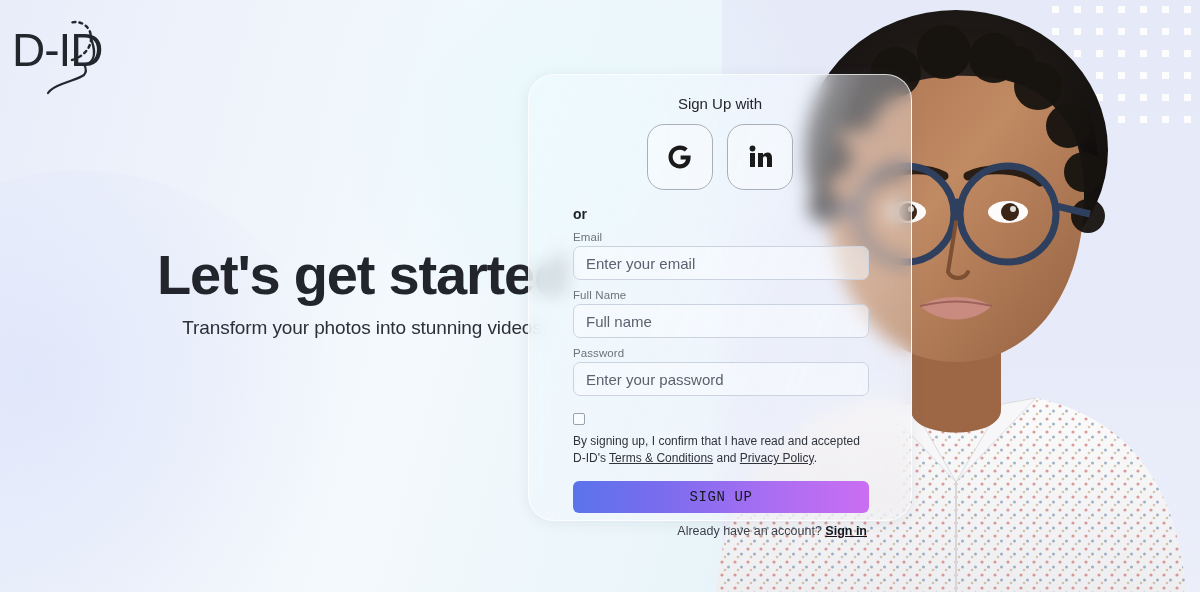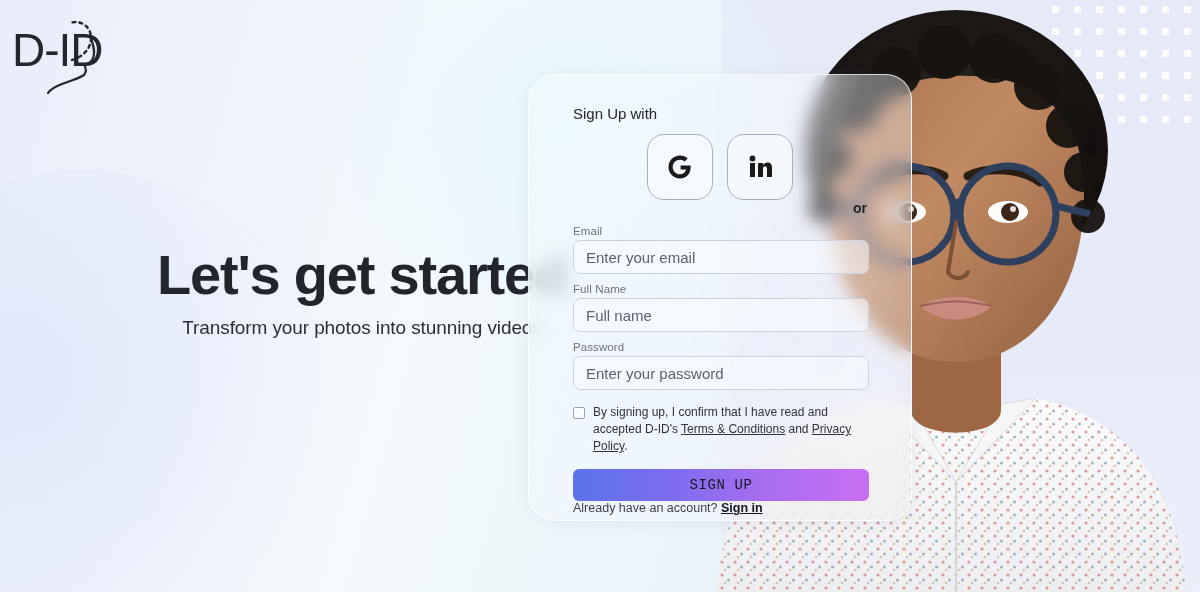--- a/index.html
+++ b/index.html
@@ -80,74 +80,74 @@
     position:absolute; left:528px; top:74px; width:384px; height:447px;
     border-radius:26px;
     background:linear-gradient(110deg, rgba(238,250,253,.80) 0%, rgba(240,246,253,.72) 48%, rgba(243,244,252,.42) 62%, rgba(250,250,253,.24) 100%);
     border:1px solid rgba(255,255,255,.75);
     box-shadow:0 2px 14px rgba(110,120,160,.12);
     backdrop-filter:blur(9px);
     -webkit-backdrop-filter:blur(9px);
     padding:20px 44px 0 44px;
   }
   .signup-with {
-    text-align:left; font-size:15px; color:#24262c; margin-top:10px;
+    text-align:center; font-size:15px; color:#24262c; 
   }
   .social-row {
     display:flex; justify-content:center; gap:14px; margin-top:12px;
   }
   .social-btn {
     width:66px; height:66px; border-radius:17px;
     border:1px solid #a9aeb8;
     background:rgba(250,251,253,.55);
     display:flex; align-items:center; justify-content:center;
     cursor:pointer;
   }
   .social-btn svg { display:block; }
   .or {
-    text-align:right; font-size:14px; font-weight:700; color:#1f2127; 
+    text-align:left; font-size:14px; font-weight:700; color:#1f2127; margin-top:16px;
   }
   .field { margin-top:9px; }
   .field-label {
     font-size:11.5px; color:#6d727c; margin-bottom:3px; letter-spacing:.1px;
   }
   .field-input {
     width:296px; height:34px; border-radius:7px;
     border:1px solid #ccd3e0;
     background:rgba(250,251,255,.55);
     padding:0 12px;
     font-size:15px; color:#4d5260;
     font-family:"Liberation Sans", sans-serif;
     outline:none;
   }
   .field-input::placeholder { color:#5c6170; }
 
   .terms-row {
-    display:flex; gap:8px; margin-top:14px; align-items:flex-start;
+    display:flex; gap:8px; margin-top:14px; align-items:flex-start;flex-direction:column;
   }
   .terms-check {
     width:12px; height:12px; margin-top:3px; flex:0 0 12px;
     border:1px solid #9aa1af; border-radius:2px;
     background:rgba(252,253,255,.6); cursor:pointer;
   }
   .terms-text {
     font-size:12px; line-height:1.42; color:#2f333c;
   }
   .terms-text a { color:#2f333c; text-decoration:underline; }
 
   .signup-btn {
     width:296px; height:32px; margin-top:14px;
     border:none; border-radius:6px;
     background:linear-gradient(90deg,#5b73ec 0%,#7a6cee 30%,#a86ef2 65%,#ca6ef2 100%);
     color:#16181d; font-size:14px; letter-spacing:.6px;
     font-family:Liberation Mono, monospace;
     cursor:pointer;
   }
   .signin-row {
-    text-align:left; font-size:12.5px; color:#3b3f48;
+    margin-top:11px; text-align:right; font-size:12.5px; color:#3b3f48;
   }
   .signin-row a { color:#15181e; font-weight:700; text-decoration:underline; }
 </style>
 </head>
 <body>
 
 <div id="stage">
 
   <div class="bg-left"></div>
   <div class="bg-right"></div>

